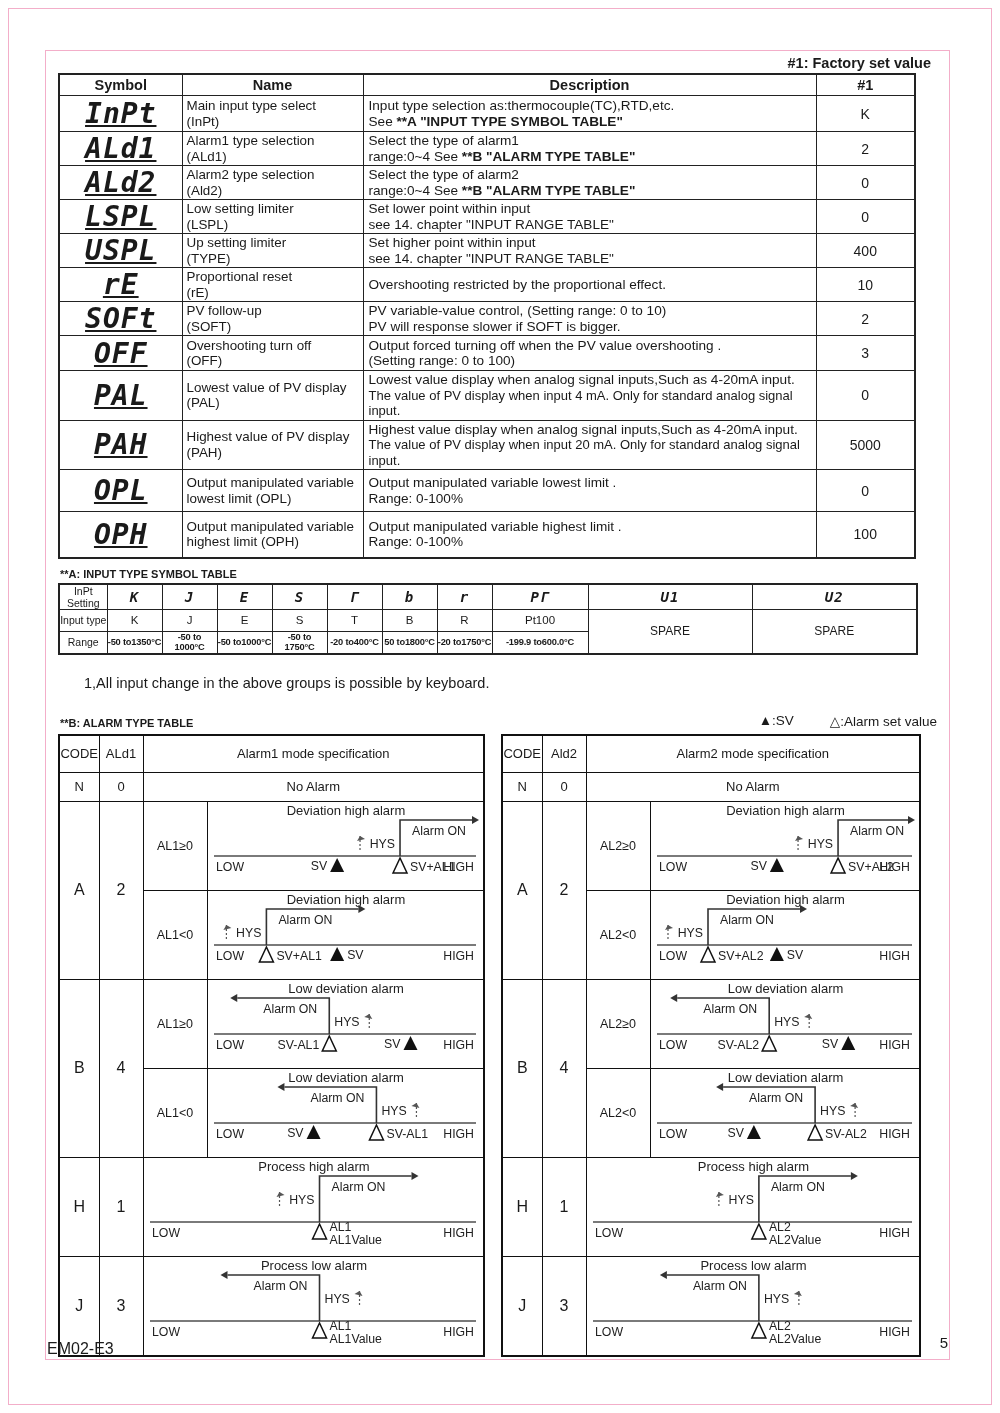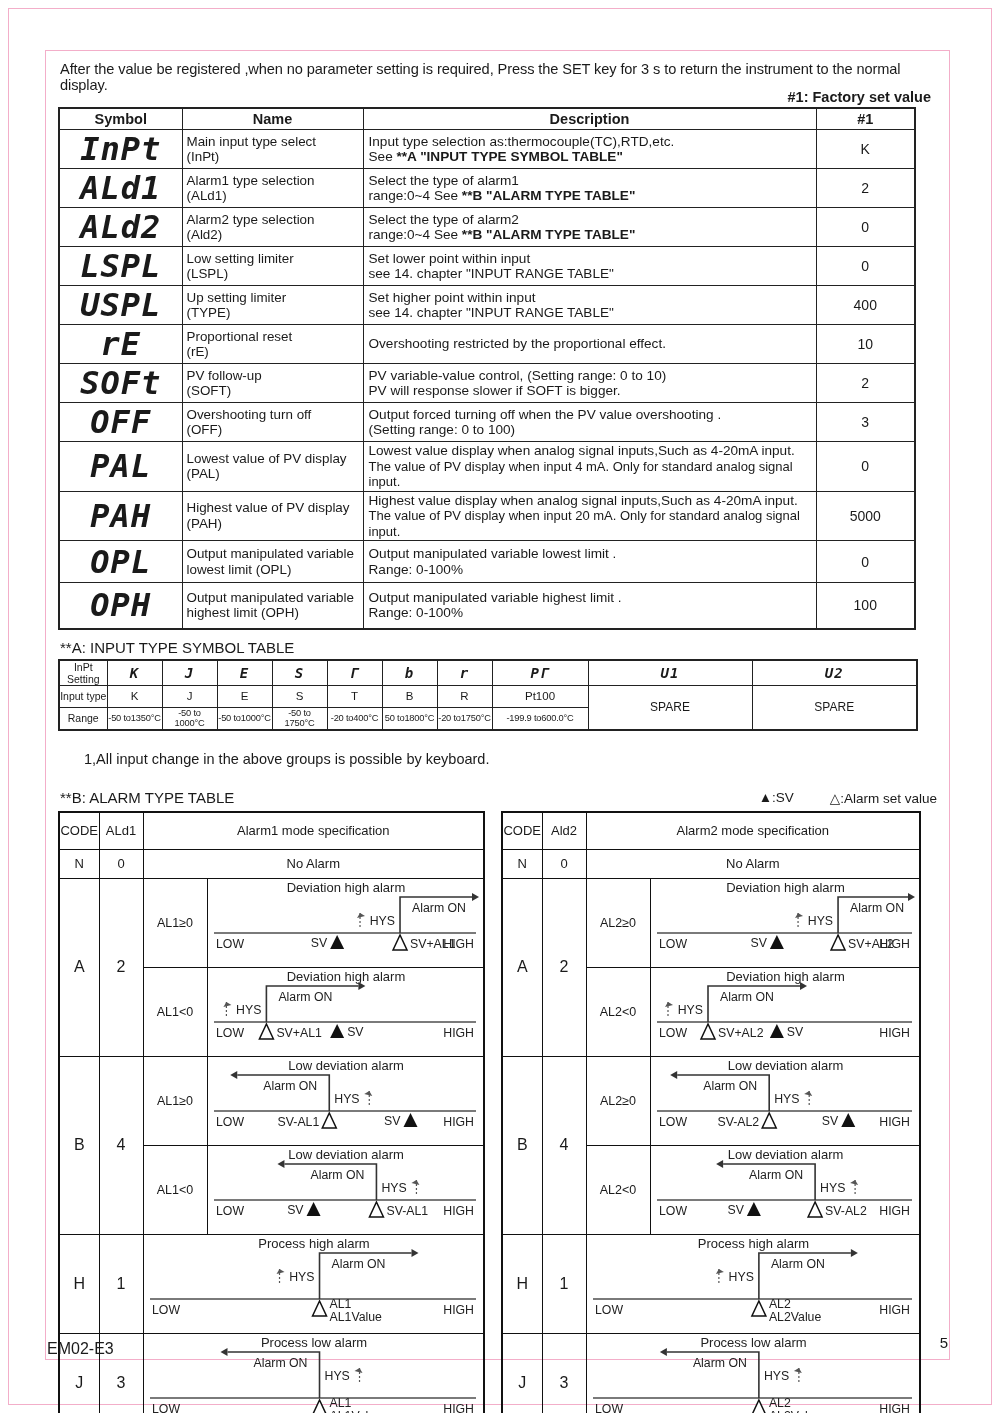--- a/index.html
+++ b/index.html
@@ -12,36 +12,36 @@
   .intro2{margin-top:15px;}
   .factory-note{text-align:right;font-weight:bold;font-size:14.5px;margin:-4px 6px 2px 0;}
 
   table{border-collapse:collapse;}
   
   .param{width:856px;table-layout:fixed;border:2px solid #222;}
   .param td,.param th{border:1.5px solid #222;padding:1px 5px;vertical-align:middle;}
   .param th{font-size:14.5px;font-weight:bold;text-align:center;height:20px;padding:0;}
   .seg{font-family:"DejaVu Sans Mono",monospace;font-style:italic;font-weight:bold;
        letter-spacing:1px;}
-  .param .sym{text-align:center;font-size:32px;padding:0;}
+  .param .sym{text-align:center;font-size:28px;padding:0;text-decoration:underline;}
   .param .nm{font-size:13.4px;line-height:15.5px;padding-left:4px;}
   .param .ds{font-size:13.6px;line-height:15.5px;}
   .param .ds .sm{font-size:13px;}
   .param .ds .bld{font-weight:bold;}
   .param .vl{text-align:center;font-size:14px;}
 
-  .sec-title{font-weight:normal;font-size:15px;margin:9px 0 3px 2px;}
+  .sec-title{font-weight:bold;font-size:11px;margin:9px 0 3px 2px;}
 
   
   .input-tbl{width:858px;table-layout:fixed;border:2px solid #222;}
   .input-tbl td,.input-tbl th{border:1.5px solid #222;text-align:center;padding:0;height:21px;}
   .input-tbl th{font-weight:normal;font-size:10.5px;}
   .input-tbl .segcell{font-size:14px;}
   .input-tbl .typecell{font-size:11.5px;}
-  .input-tbl .rangecell{font-size:9.3px;letter-spacing:-0.2px;}
+  .input-tbl .rangecell{font-size:9.3px;letter-spacing:-0.2px;font-weight:bold;}
   .input-tbl .sparecell{font-size:12px;}
 
   .kbd-note{font-size:14.5px;margin:20px 0 0 26px;}
 
   .b-head{display:flex;justify-content:space-between;align-items:flex-end;margin-top:22px;}
   .legend{font-size:13.5px;display:flex;gap:36px;}
 
   
   .alarm-wrap{display:flex;gap:16px;margin-top:5px;}
   .alarm{table-layout:fixed;border:2px solid #111;}
@@ -57,21 +57,20 @@
   .dl{font-size:12.3px;}
   .footer-left{position:absolute;left:47px;top:1340px;font-size:16px;}
   .page-num{position:absolute;left:880px;top:1334px;width:68px;text-align:right;font-size:15px;}
 </style>
 </head>
 <body>
 
 <div class="outer-border"></div>
 
 <div class="content">
-  <div class="intro">After the value be registered ,when no parameter setting is required, Press the SET key for 3 s to return the instrument to the normal display.</div>
   <div class="factory-note">#1: Factory set value</div>
 
   <table class="param">
     <colgroup>
         <col style="width:123px">
         <col style="width:181px">
         <col style="width:453px">
         <col style="width:99px">
       </colgroup>
     <thead>

